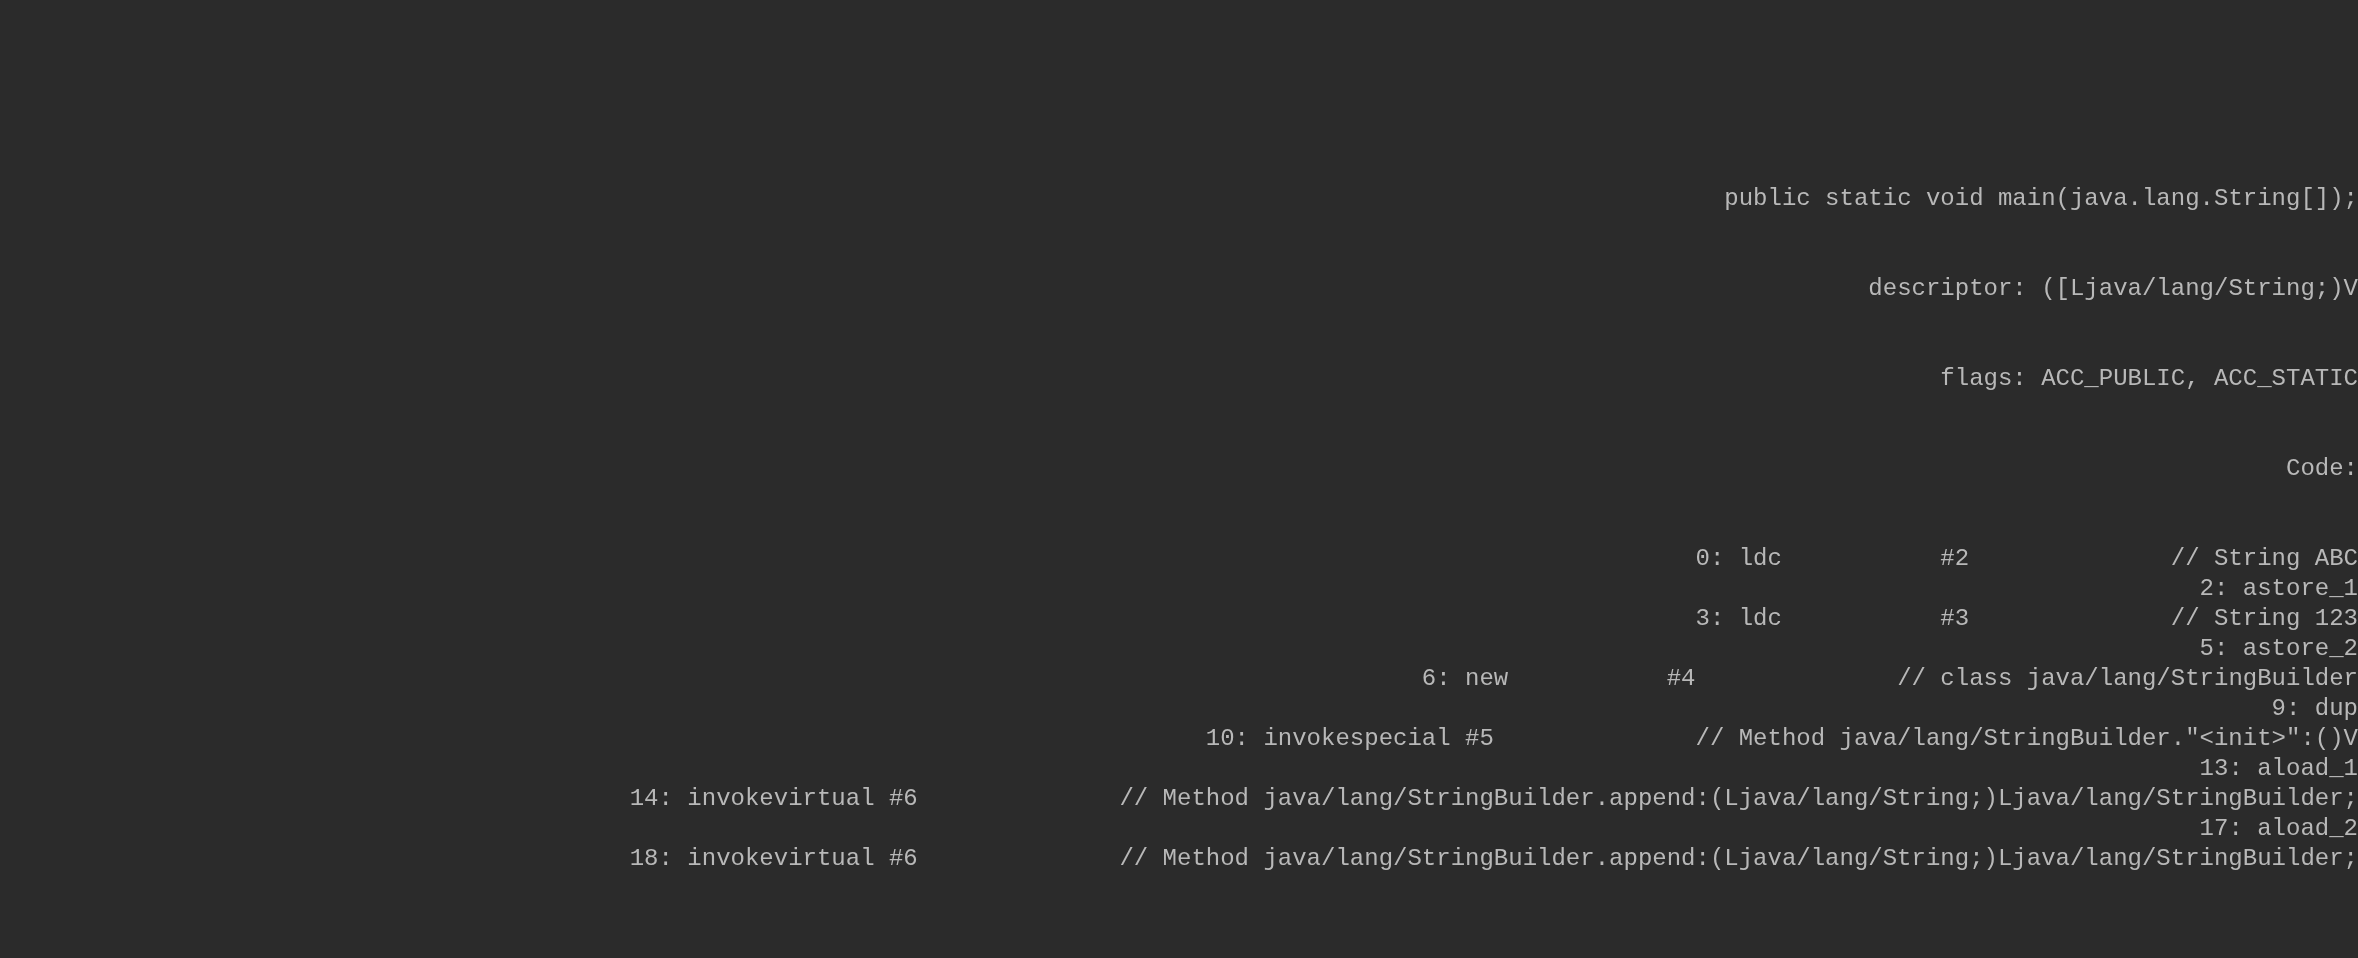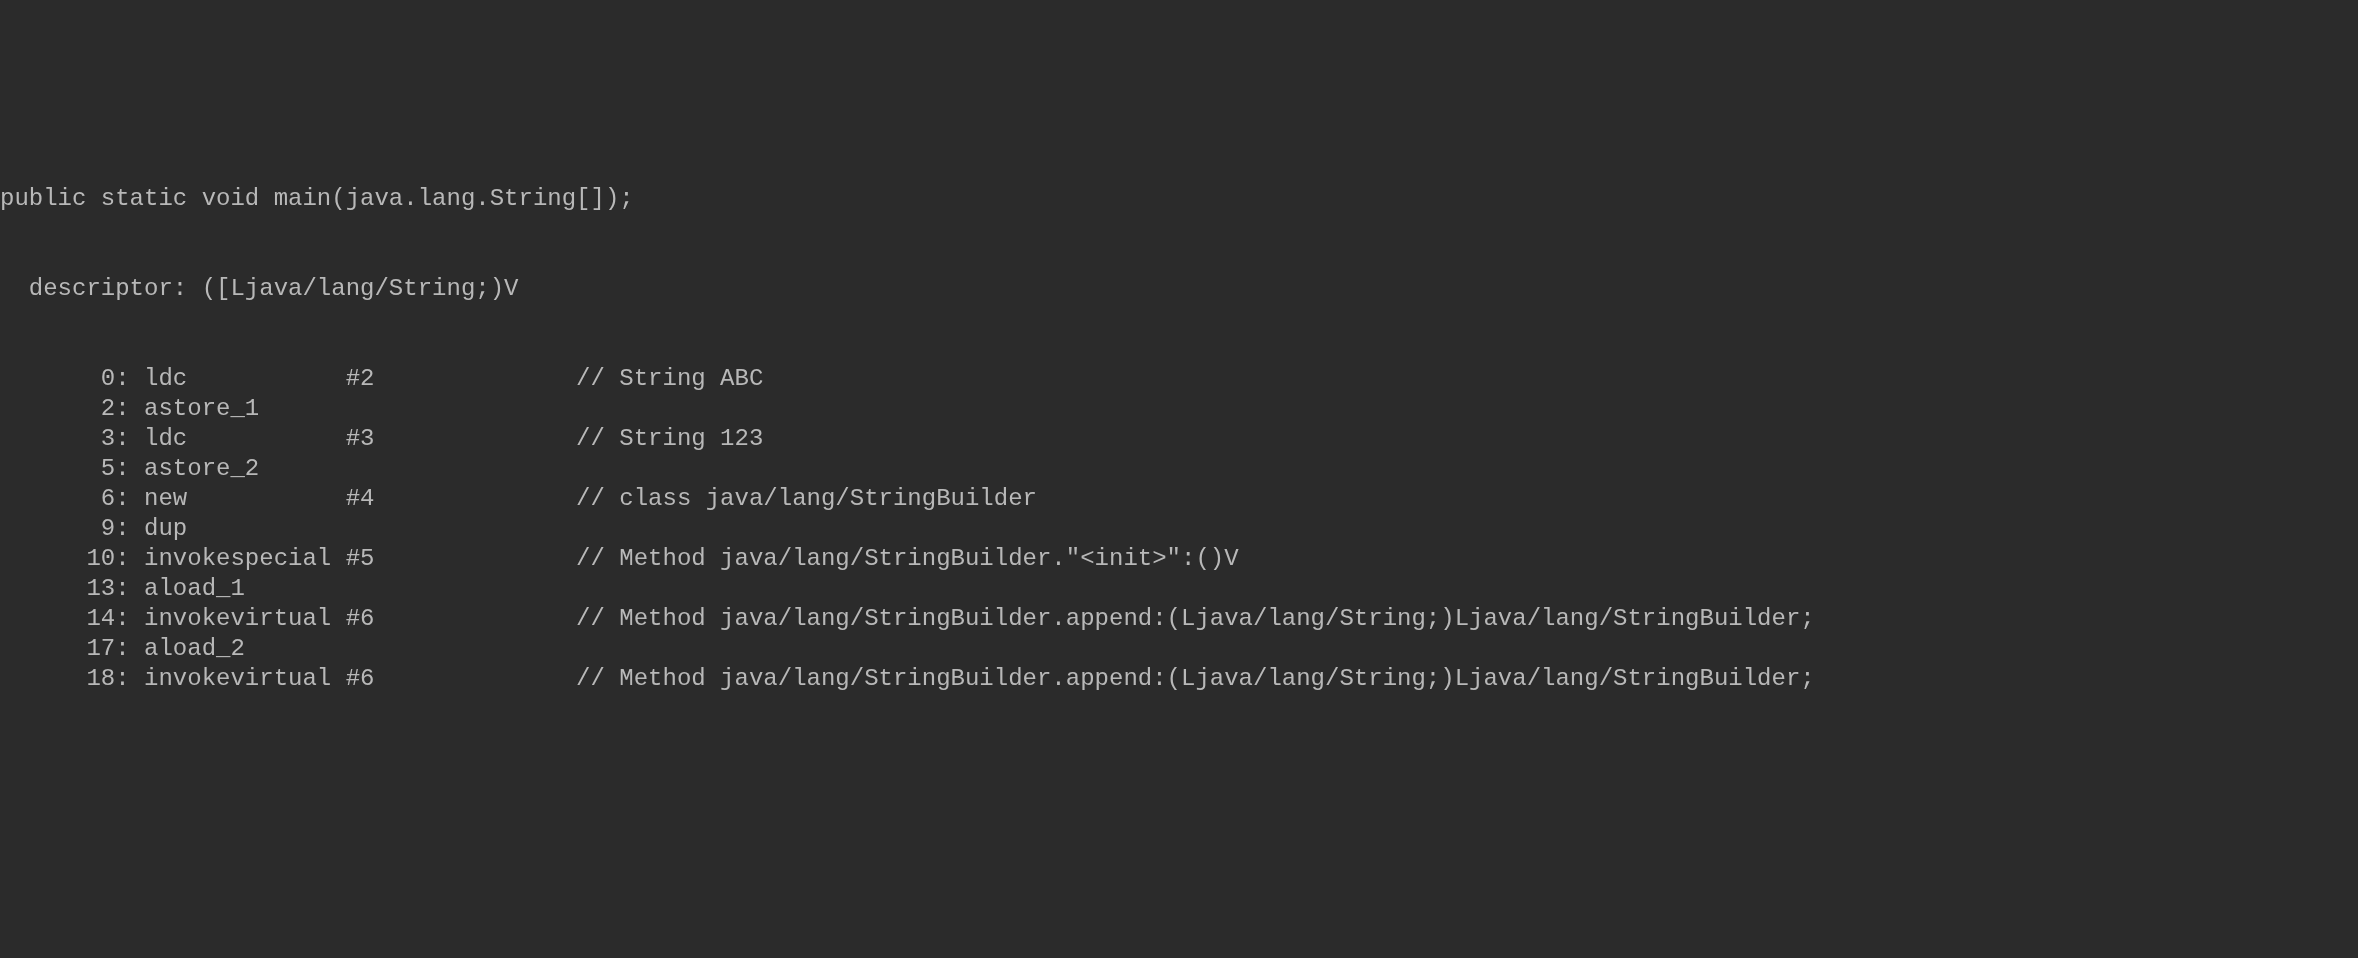--- a/index.html
+++ b/index.html
@@ -18,29 +18,32 @@
       overflow-x: auto;
       position: relative;
       min-height: 958px;
     }
     .code-block {
       display: block;
     }
     .line {
       display: block;
       white-space: pre;
+      text-align: right;
     }
   </style>
 </head>
 <body>
 
 
 
 <div class="code-block">
   <span class="line">public static void main(java.lang.String[]);</span>
   <span class="line">  descriptor: ([Ljava/lang/String;)V</span>
+  <span class="line">  flags: ACC_PUBLIC, ACC_STATIC</span>
+  <span class="line">  Code:</span>
   <div id="instructions"><span class="line">       0: ldc           #2              // String ABC</span><span class="line">       2: astore_1</span><span class="line">       3: ldc           #3              // String 123</span><span class="line">       5: astore_2</span><span class="line">       6: new           #4              // class java/lang/StringBuilder</span><span class="line">       9: dup</span><span class="line">      10: invokespecial #5              // Method java/lang/StringBuilder."&lt;init&gt;":()V</span><span class="line">      13: aload_1</span><span class="line">      14: invokevirtual #6              // Method java/lang/StringBuilder.append:(Ljava/lang/String;)Ljava/lang/StringBuilder;</span><span class="line">      17: aload_2</span><span class="line">      18: invokevirtual #6              // Method java/lang/StringBuilder.append:(Ljava/lang/String;)Ljava/lang/StringBuilder;</span></div>
 </div>
 
 
 
 
 
 
 </body></html>

